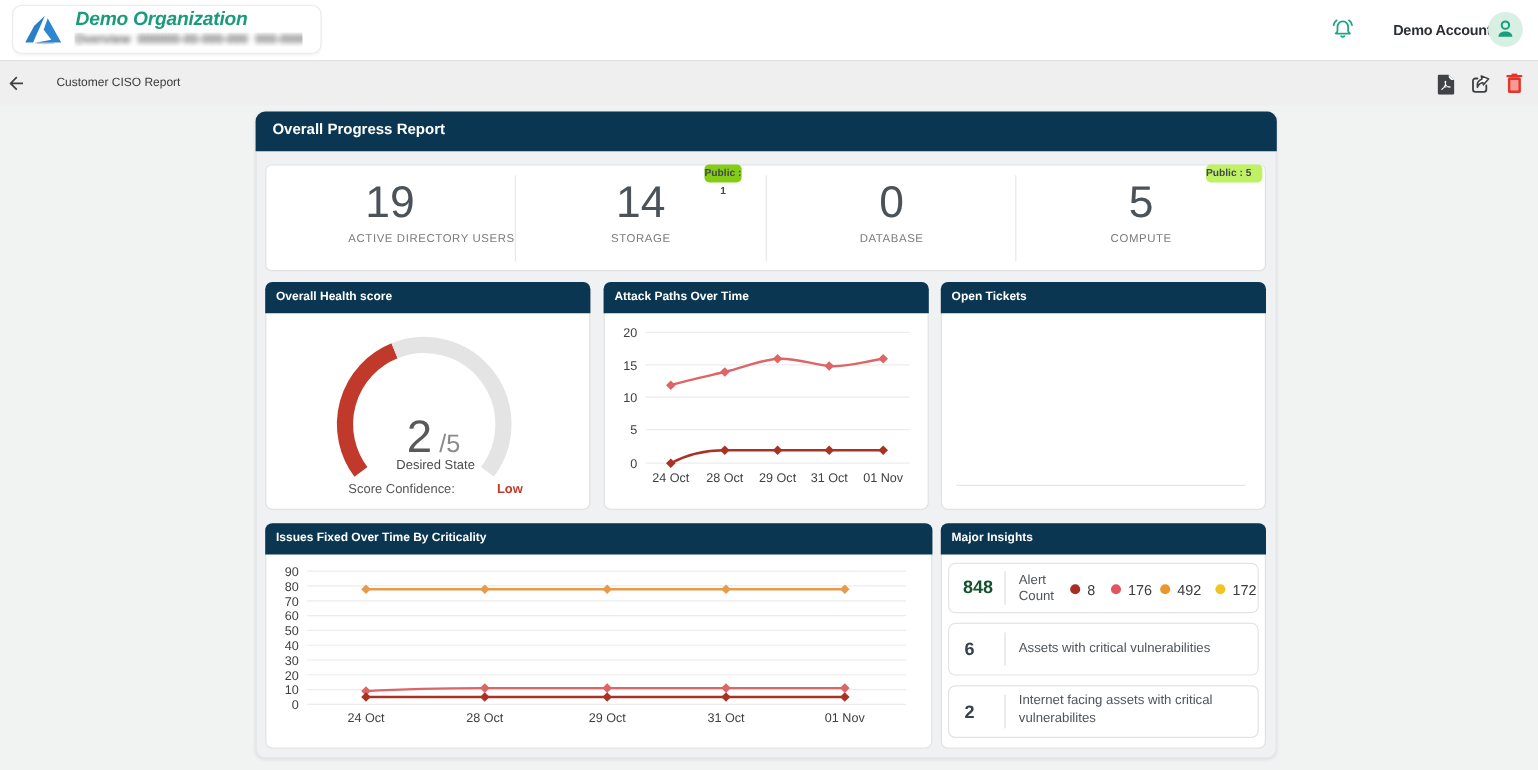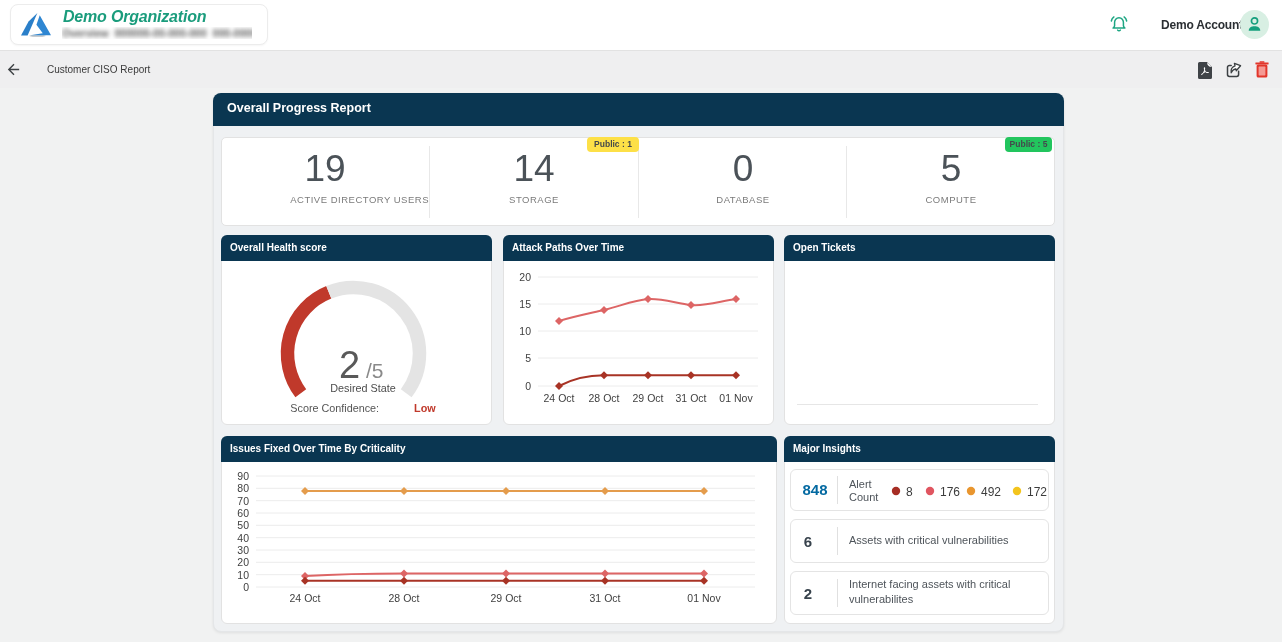--- a/index.html
+++ b/index.html
@@ -78,22 +78,22 @@
 <div class="abs" style="left:221px;top:148px;width:208px;text-align:center;font-size:37px;color:#4b5258;">19</div>
 <div class="abs" style="left:430px;top:148px;width:208px;text-align:center;font-size:37px;color:#4b5258;">14</div>
 <div class="abs" style="left:639px;top:148px;width:208px;text-align:center;font-size:37px;color:#4b5258;">0</div>
 <div class="abs" style="left:847px;top:148px;width:208px;text-align:center;font-size:37px;color:#4b5258;">5</div>
 
 <div class="abs" style="left:221px;top:194px;width:208px;text-align:right;font-size:9.5px;color:#7b7b7b;letter-spacing:0.5px;">ACTIVE DIRECTORY USERS</div>
 <div class="abs" style="left:430px;top:194px;width:208px;text-align:center;font-size:9.5px;color:#7b7b7b;letter-spacing:0.5px;">STORAGE</div>
 <div class="abs" style="left:639px;top:194px;width:208px;text-align:center;font-size:9.5px;color:#7b7b7b;letter-spacing:0.5px;">DATABASE</div>
 <div class="abs" style="left:847px;top:194px;width:208px;text-align:center;font-size:9.5px;color:#7b7b7b;letter-spacing:0.5px;">COMPUTE</div>
 
-<div class="abs" style="left:587px;top:137px;width:52px;height:15px;background:#fde047;border-radius:4px;font-size:8.5px;font-weight:bold;color:#44484c;text-align:center;line-height:15px;">Public : 1</div>
-<div class="abs" style="left:1005px;top:137px;width:47px;height:15px;background:#22c55e;border-radius:4px;font-size:8.5px;font-weight:bold;color:#44484c;text-align:center;line-height:15px;">Public : 5</div>
+<div class="abs" style="left:587px;top:137px;width:31px;height:15px;background:#84cc16;border-radius:4px;font-size:8.5px;font-weight:bold;color:#44484c;text-align:center;line-height:15px;">Public : 1</div>
+<div class="abs" style="left:1005px;top:137px;width:47px;height:15px;background:#bef264;border-radius:4px;font-size:8.5px;font-weight:bold;color:#44484c;text-align:left;line-height:15px;">Public : 5</div>
 
 <div class="abs" style="left:221px;top:235px;width:271px;height:190px;background:#fff;border:1px solid #e2e2e2;border-radius:6px;"></div>
 <div class="abs navy" style="left:221px;top:235px;width:271px;height:26px;border-radius:6px 6px 0 0;"></div>
 <div class="abs" style="left:230px;top:242px;font-size:10px;font-weight:bold;color:#fff;">Overall Health score</div>
 
 <svg class="abs" style="left:221px;top:261px;" width="271" height="164" viewBox="0 0 271 164">
   <path d="M 79.79 132.22 A 66 66 0 0 1 107.78 31.3" fill="none" stroke="#c0392b" stroke-width="13.5"></path>
   <path d="M 107.78 31.3 A 66 66 0 0 1 185.21 132.22" fill="none" stroke="#e4e4e4" stroke-width="13.5"></path>
 </svg>
 <div class="abs" style="left:339px;top:344px;width:80px;">
@@ -211,21 +211,21 @@
     <text x="384" y="140">31 Oct</text>
     <text x="483" y="140">01 Nov</text>
   </g>
 </svg>
 
 <div class="abs" style="left:784px;top:436px;width:271px;height:188px;background:#fff;border:1px solid #e2e2e2;border-radius:6px;"></div>
 <div class="abs navy" style="left:784px;top:436px;width:271px;height:26px;border-radius:6px 6px 0 0;"></div>
 <div class="abs" style="left:793px;top:443px;font-size:10px;font-weight:bold;color:#fff;">Major Insights</div>
 
 <div class="abs" style="left:790px;top:469px;width:259px;height:42px;border:1px solid #e4e4e4;border-radius:6px;background:#fff;"></div>
-<div class="abs" style="left:797px;top:481px;width:36px;text-align:center;font-size:15px;font-weight:bold;color:#0369a1;">848</div>
+<div class="abs" style="left:797px;top:481px;width:36px;text-align:center;font-size:15px;font-weight:bold;color:#14532d;">848</div>
 <div class="abs" style="left:837px;top:476px;width:1px;height:28px;background:#e0e0e0;"></div>
 <div class="abs" style="left:849px;top:478px;font-size:11px;color:#4e545a;line-height:13px;">Alert<br>Count</div>
 <svg class="abs" style="left:890px;top:484px;" width="162" height="14" viewBox="0 0 162 14">
   <circle cx="6" cy="7" r="4.2" fill="#a62e24"></circle>
   <text x="16" y="11.5" font-size="12" fill="#3c3c3c">8</text>
   <circle cx="40" cy="7" r="4.2" fill="#e05560"></circle>
   <text x="50" y="11.5" font-size="12" fill="#3c3c3c">176</text>
   <circle cx="81" cy="7" r="4.2" fill="#e9962f"></circle>
   <text x="91" y="11.5" font-size="12" fill="#3c3c3c">492</text>
   <circle cx="127" cy="7" r="4.2" fill="#f3c41d"></circle>

